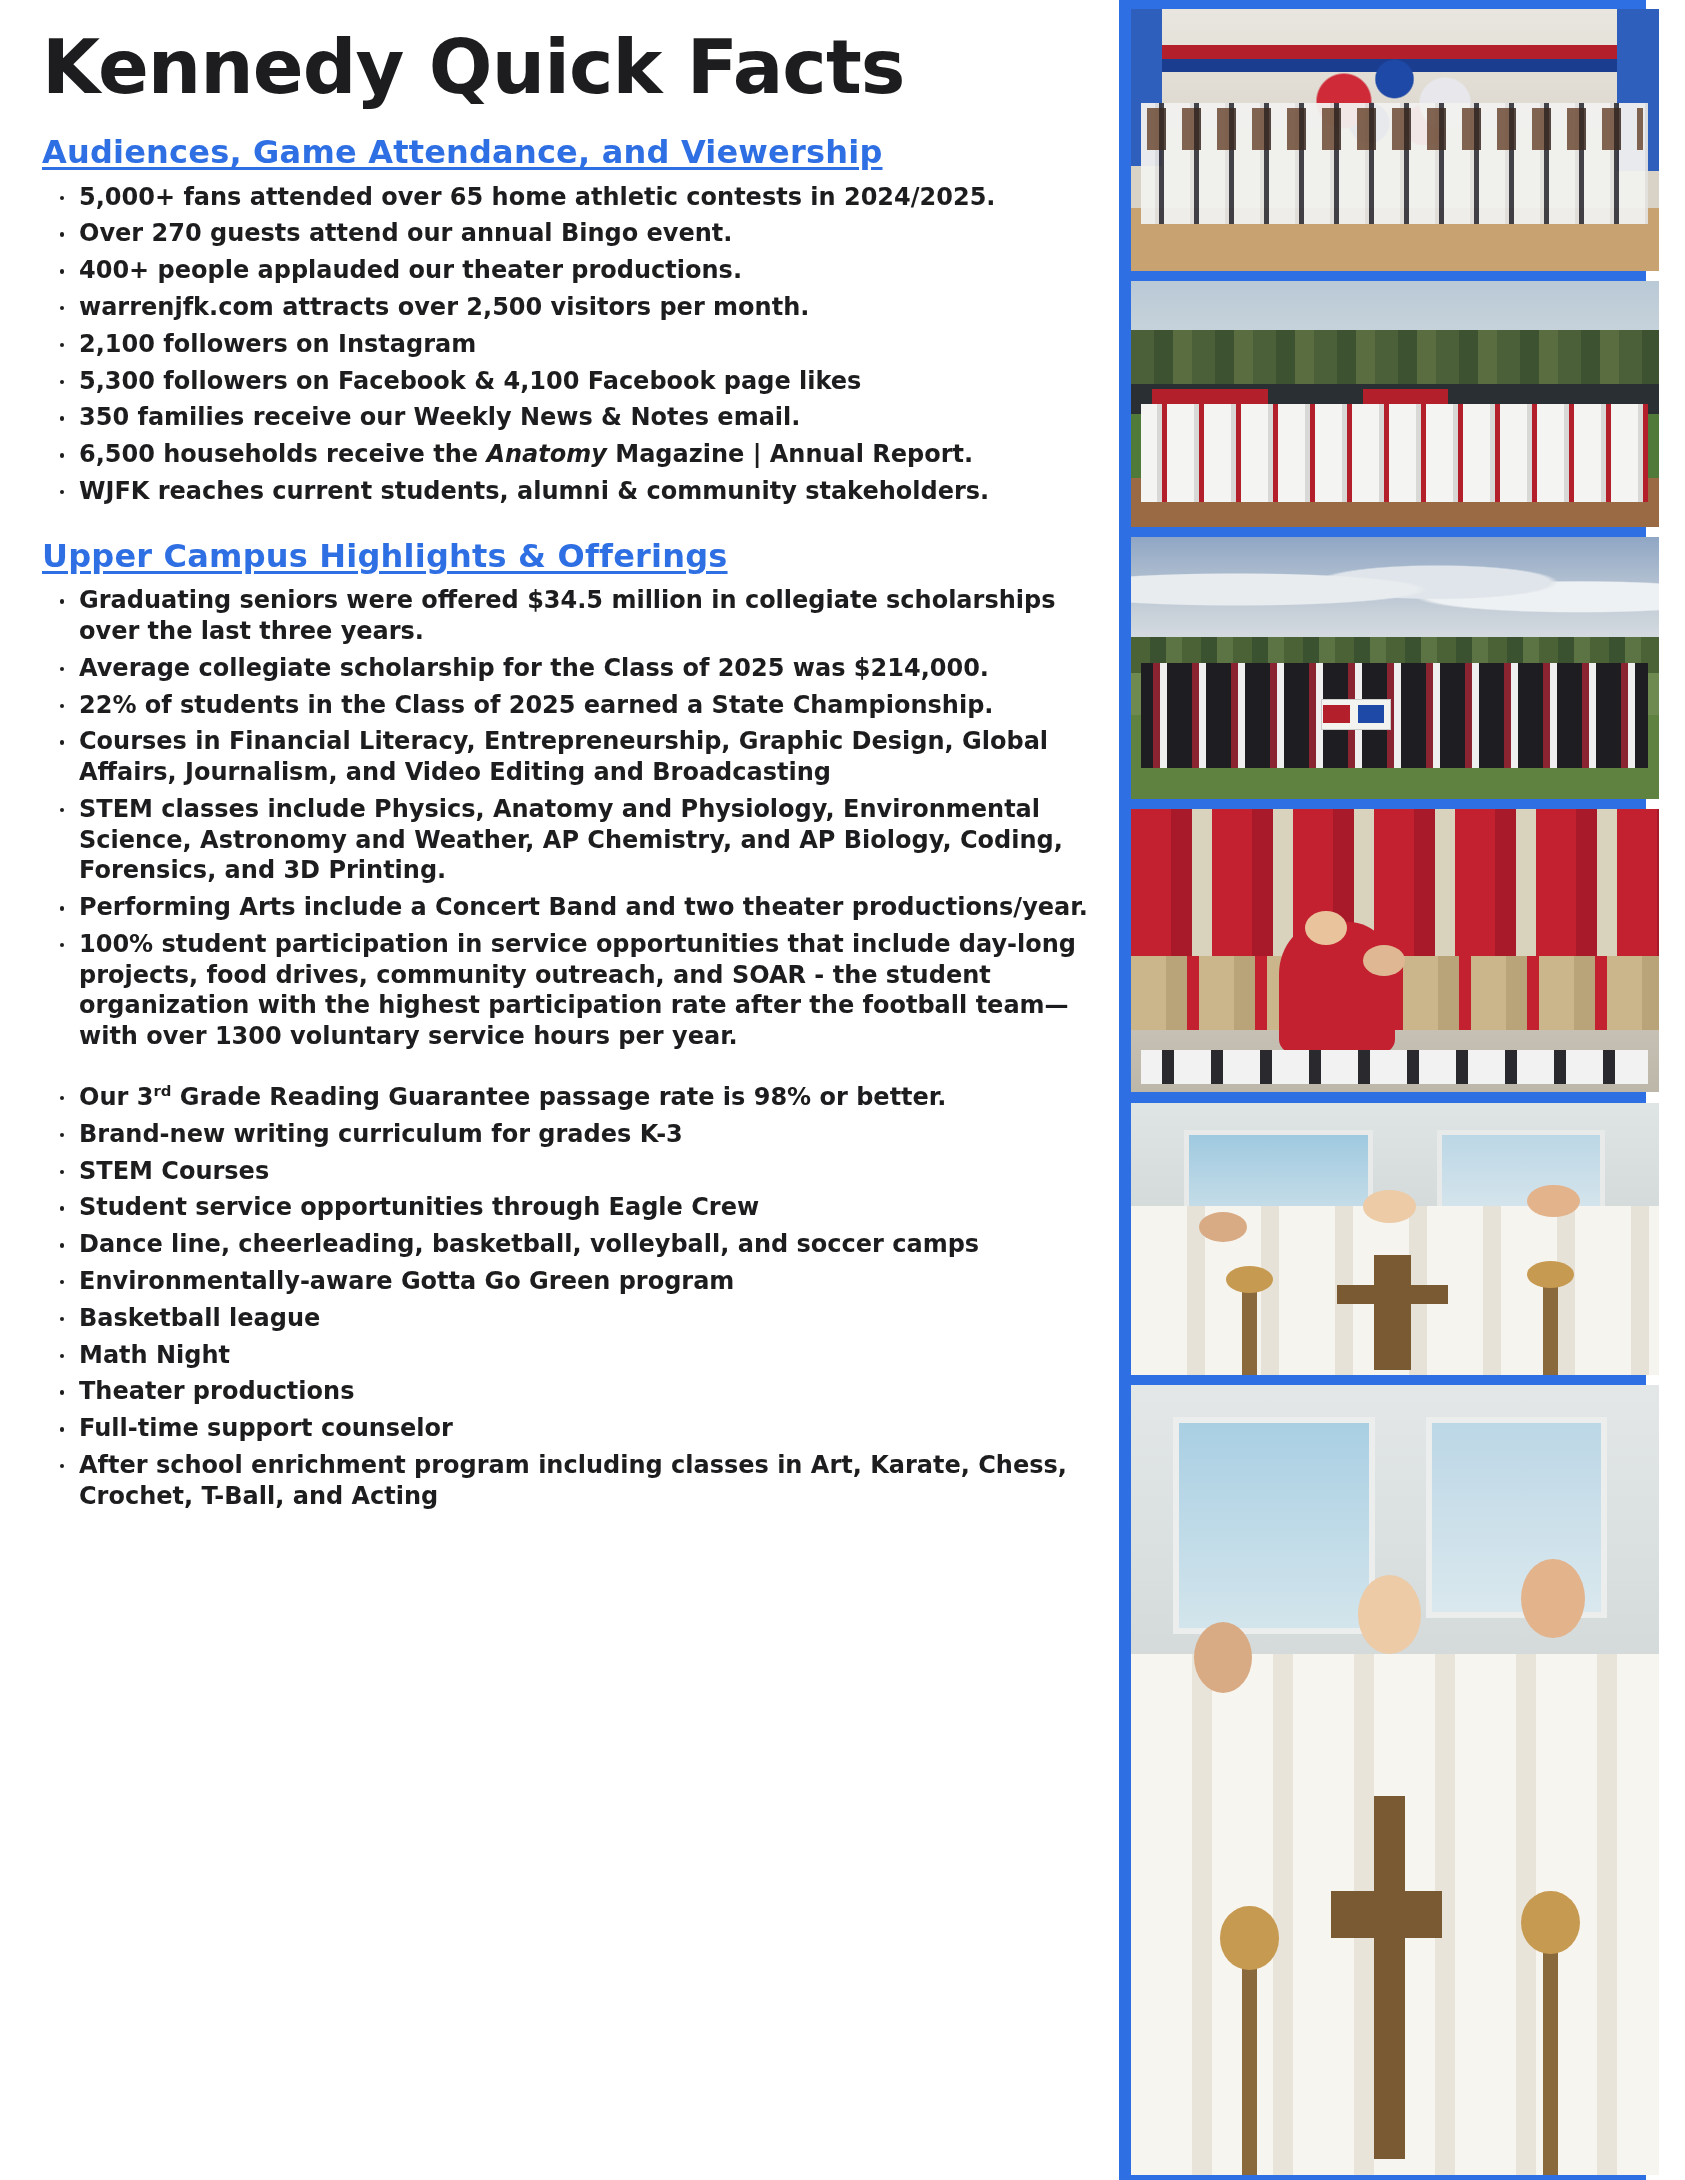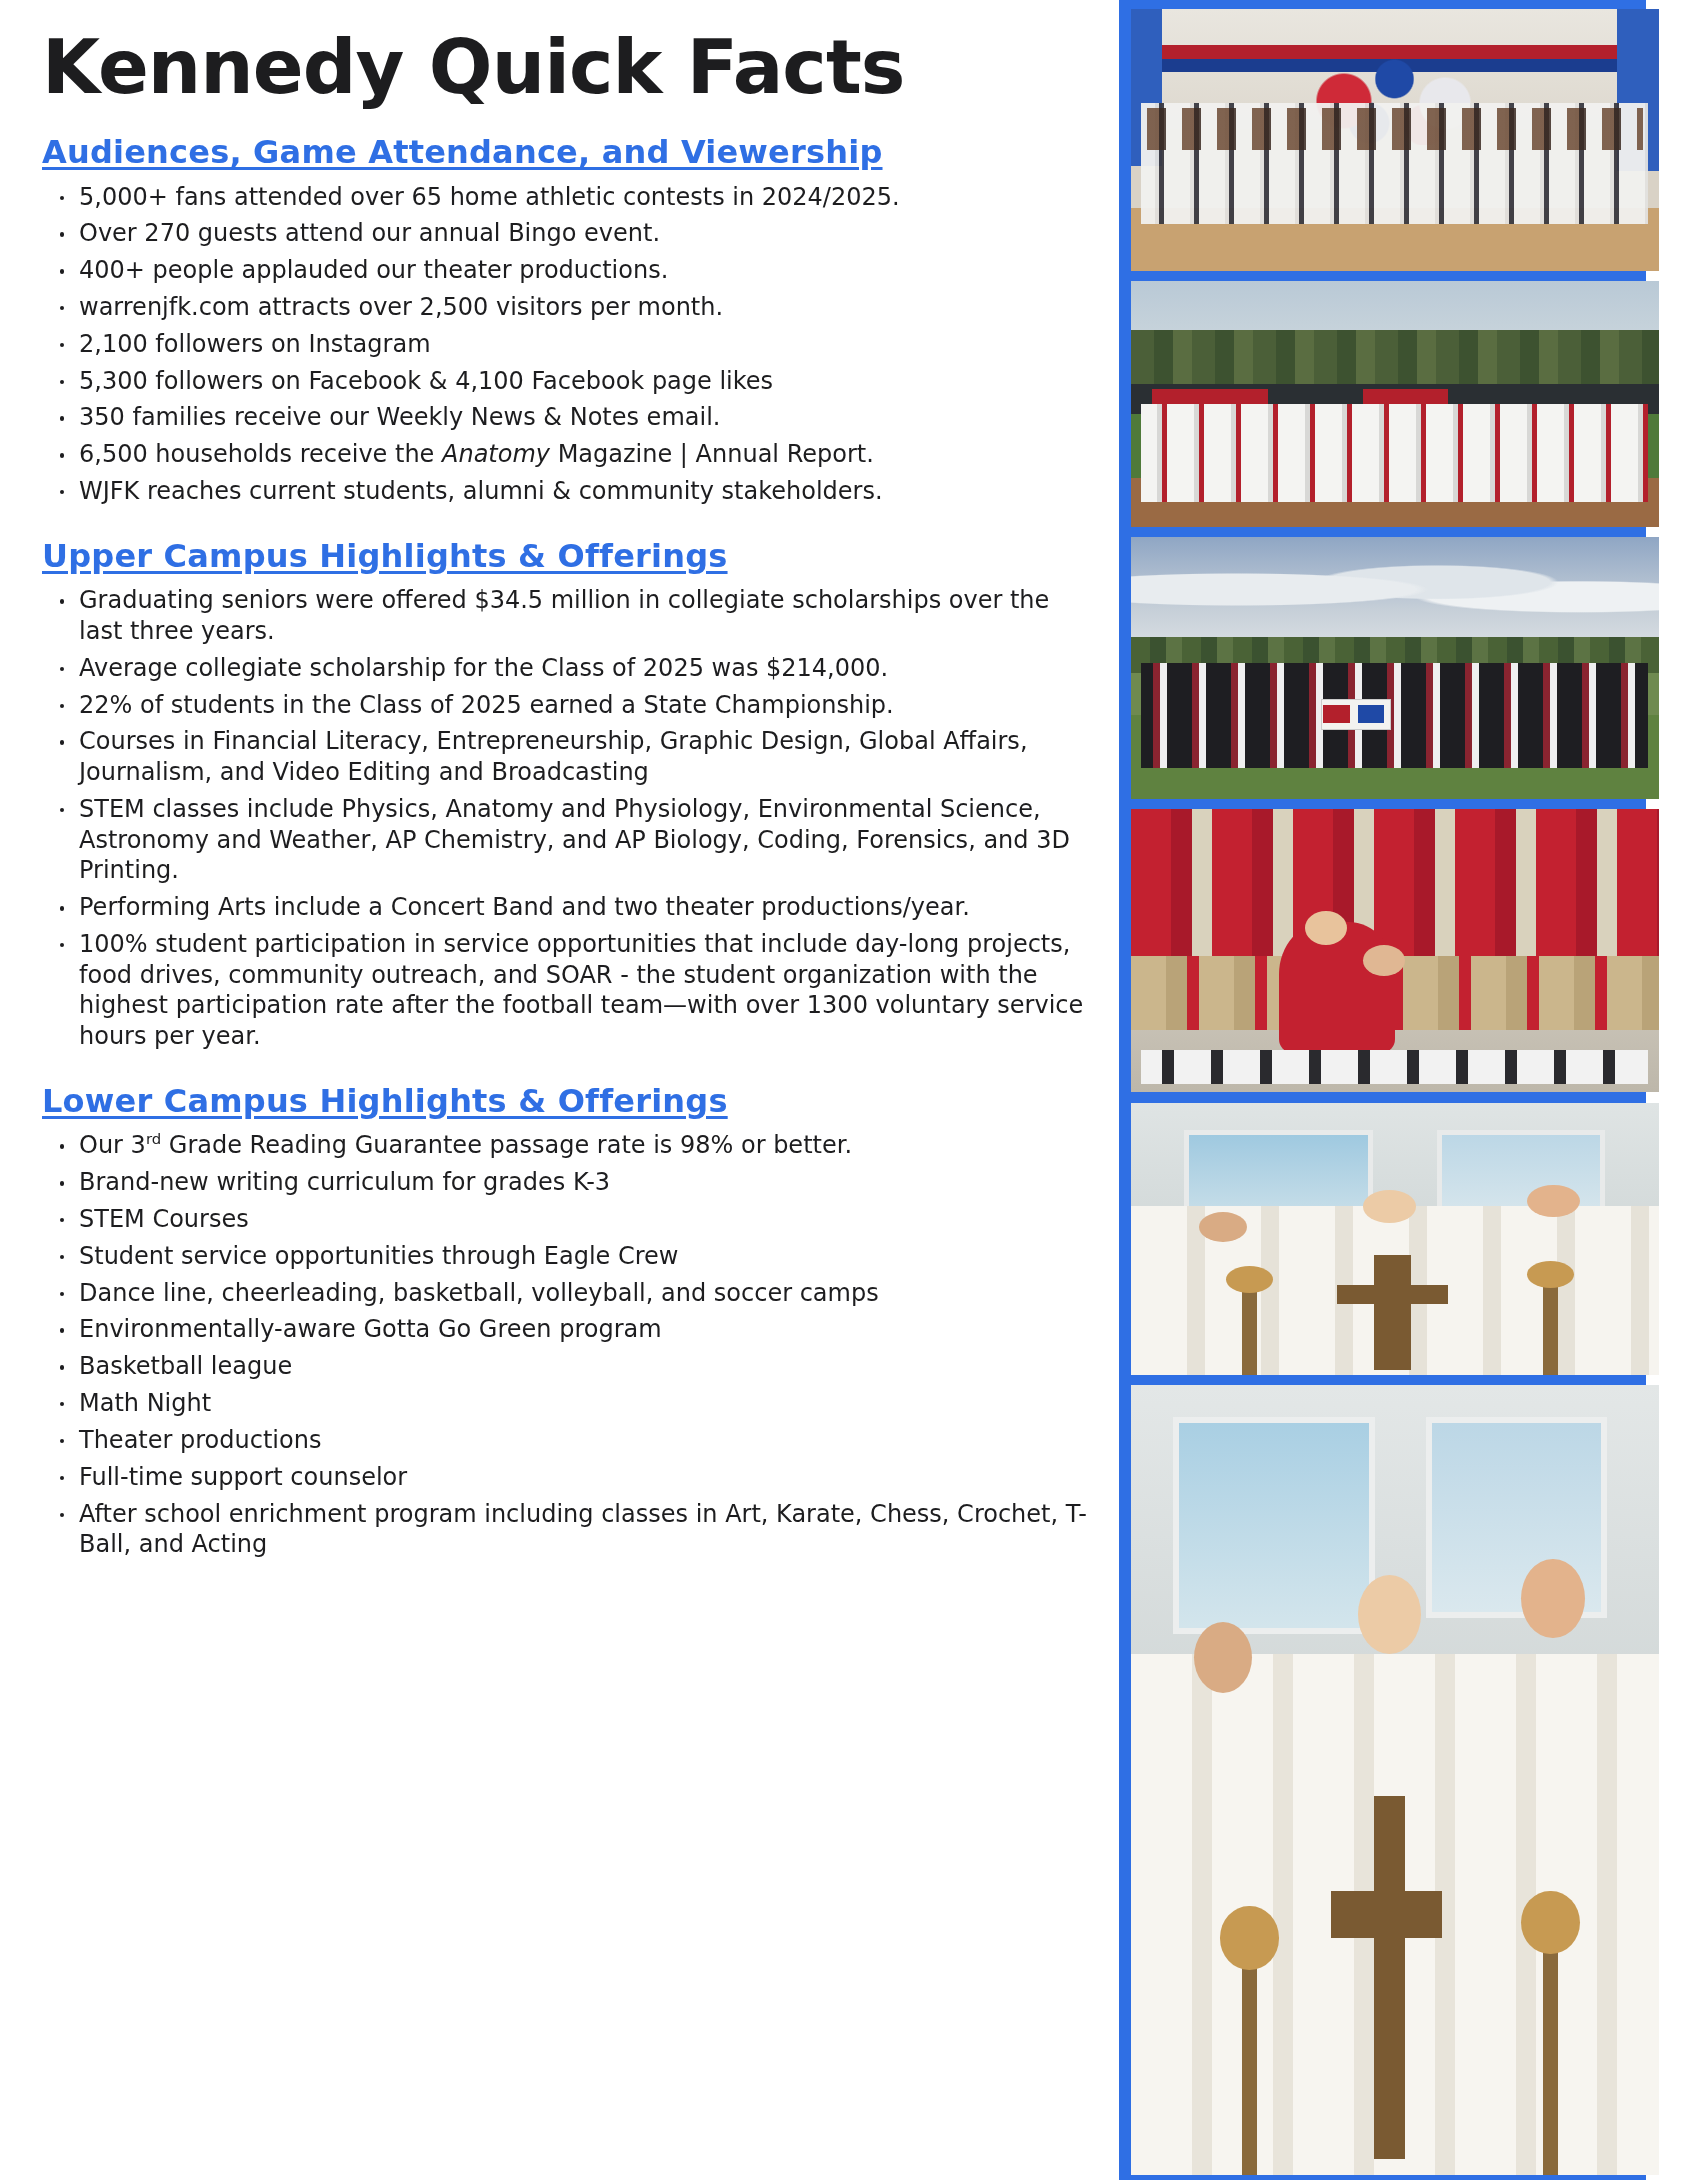--- a/index.html
+++ b/index.html
@@ -63,20 +63,21 @@
     margin: 0;
     padding: 0;
   }
   ul.bullets > li {
     position: relative;
     padding-left: 37px;
     font-size: 24px;
     line-height: 1.28;
     color: #1d1d1f;
     margin-bottom: 6.1px;
+    font-weight: bold;
   }
   ul.bullets > li::before {
     content: "";
     position: absolute;
     left: 17.6px;
     top: 14px;
     width: 4.4px;
     height: 4.4px;
     border-radius: 50%;
     background: #1d1d1f;
@@ -247,21 +248,20 @@
         <li>Average collegiate scholarship for the Class of 2025 was $214,000.</li>
         <li>22% of students in the Class of 2025 earned a State Championship.</li>
         <li>Courses in Financial Literacy, Entrepreneurship, Graphic Design, Global Affairs, Journalism, and Video Editing and Broadcasting</li>
         <li>STEM classes include Physics, Anatomy and Physiology, Environmental Science, Astronomy and Weather, AP Chemistry, and AP Biology, Coding, Forensics, and 3D Printing.</li>
         <li>Performing Arts include a Concert Band and two theater productions/year.</li>
         <li>100% student participation in service opportunities that include day-long projects, food drives, community outreach, and SOAR - the student organization with the highest participation rate after the football team—with over 1300 voluntary service hours per year.</li>
       </ul>
     </div>
 
     <div class="section">
-      <div class="section-heading">Lower Campus Highlights &amp; Offerings</div>
       <ul class="bullets">
         <li>Our 3<sup>rd</sup> Grade Reading Guarantee passage rate is 98% or better.</li>
         <li>Brand-new writing curriculum for grades K-3</li>
         <li>STEM Courses</li>
         <li>Student service opportunities through Eagle Crew</li>
         <li>Dance line, cheerleading, basketball, volleyball, and soccer camps</li>
         <li>Environmentally-aware Gotta Go Green program</li>
         <li>Basketball league</li>
         <li>Math Night</li>
         <li>Theater productions</li>

